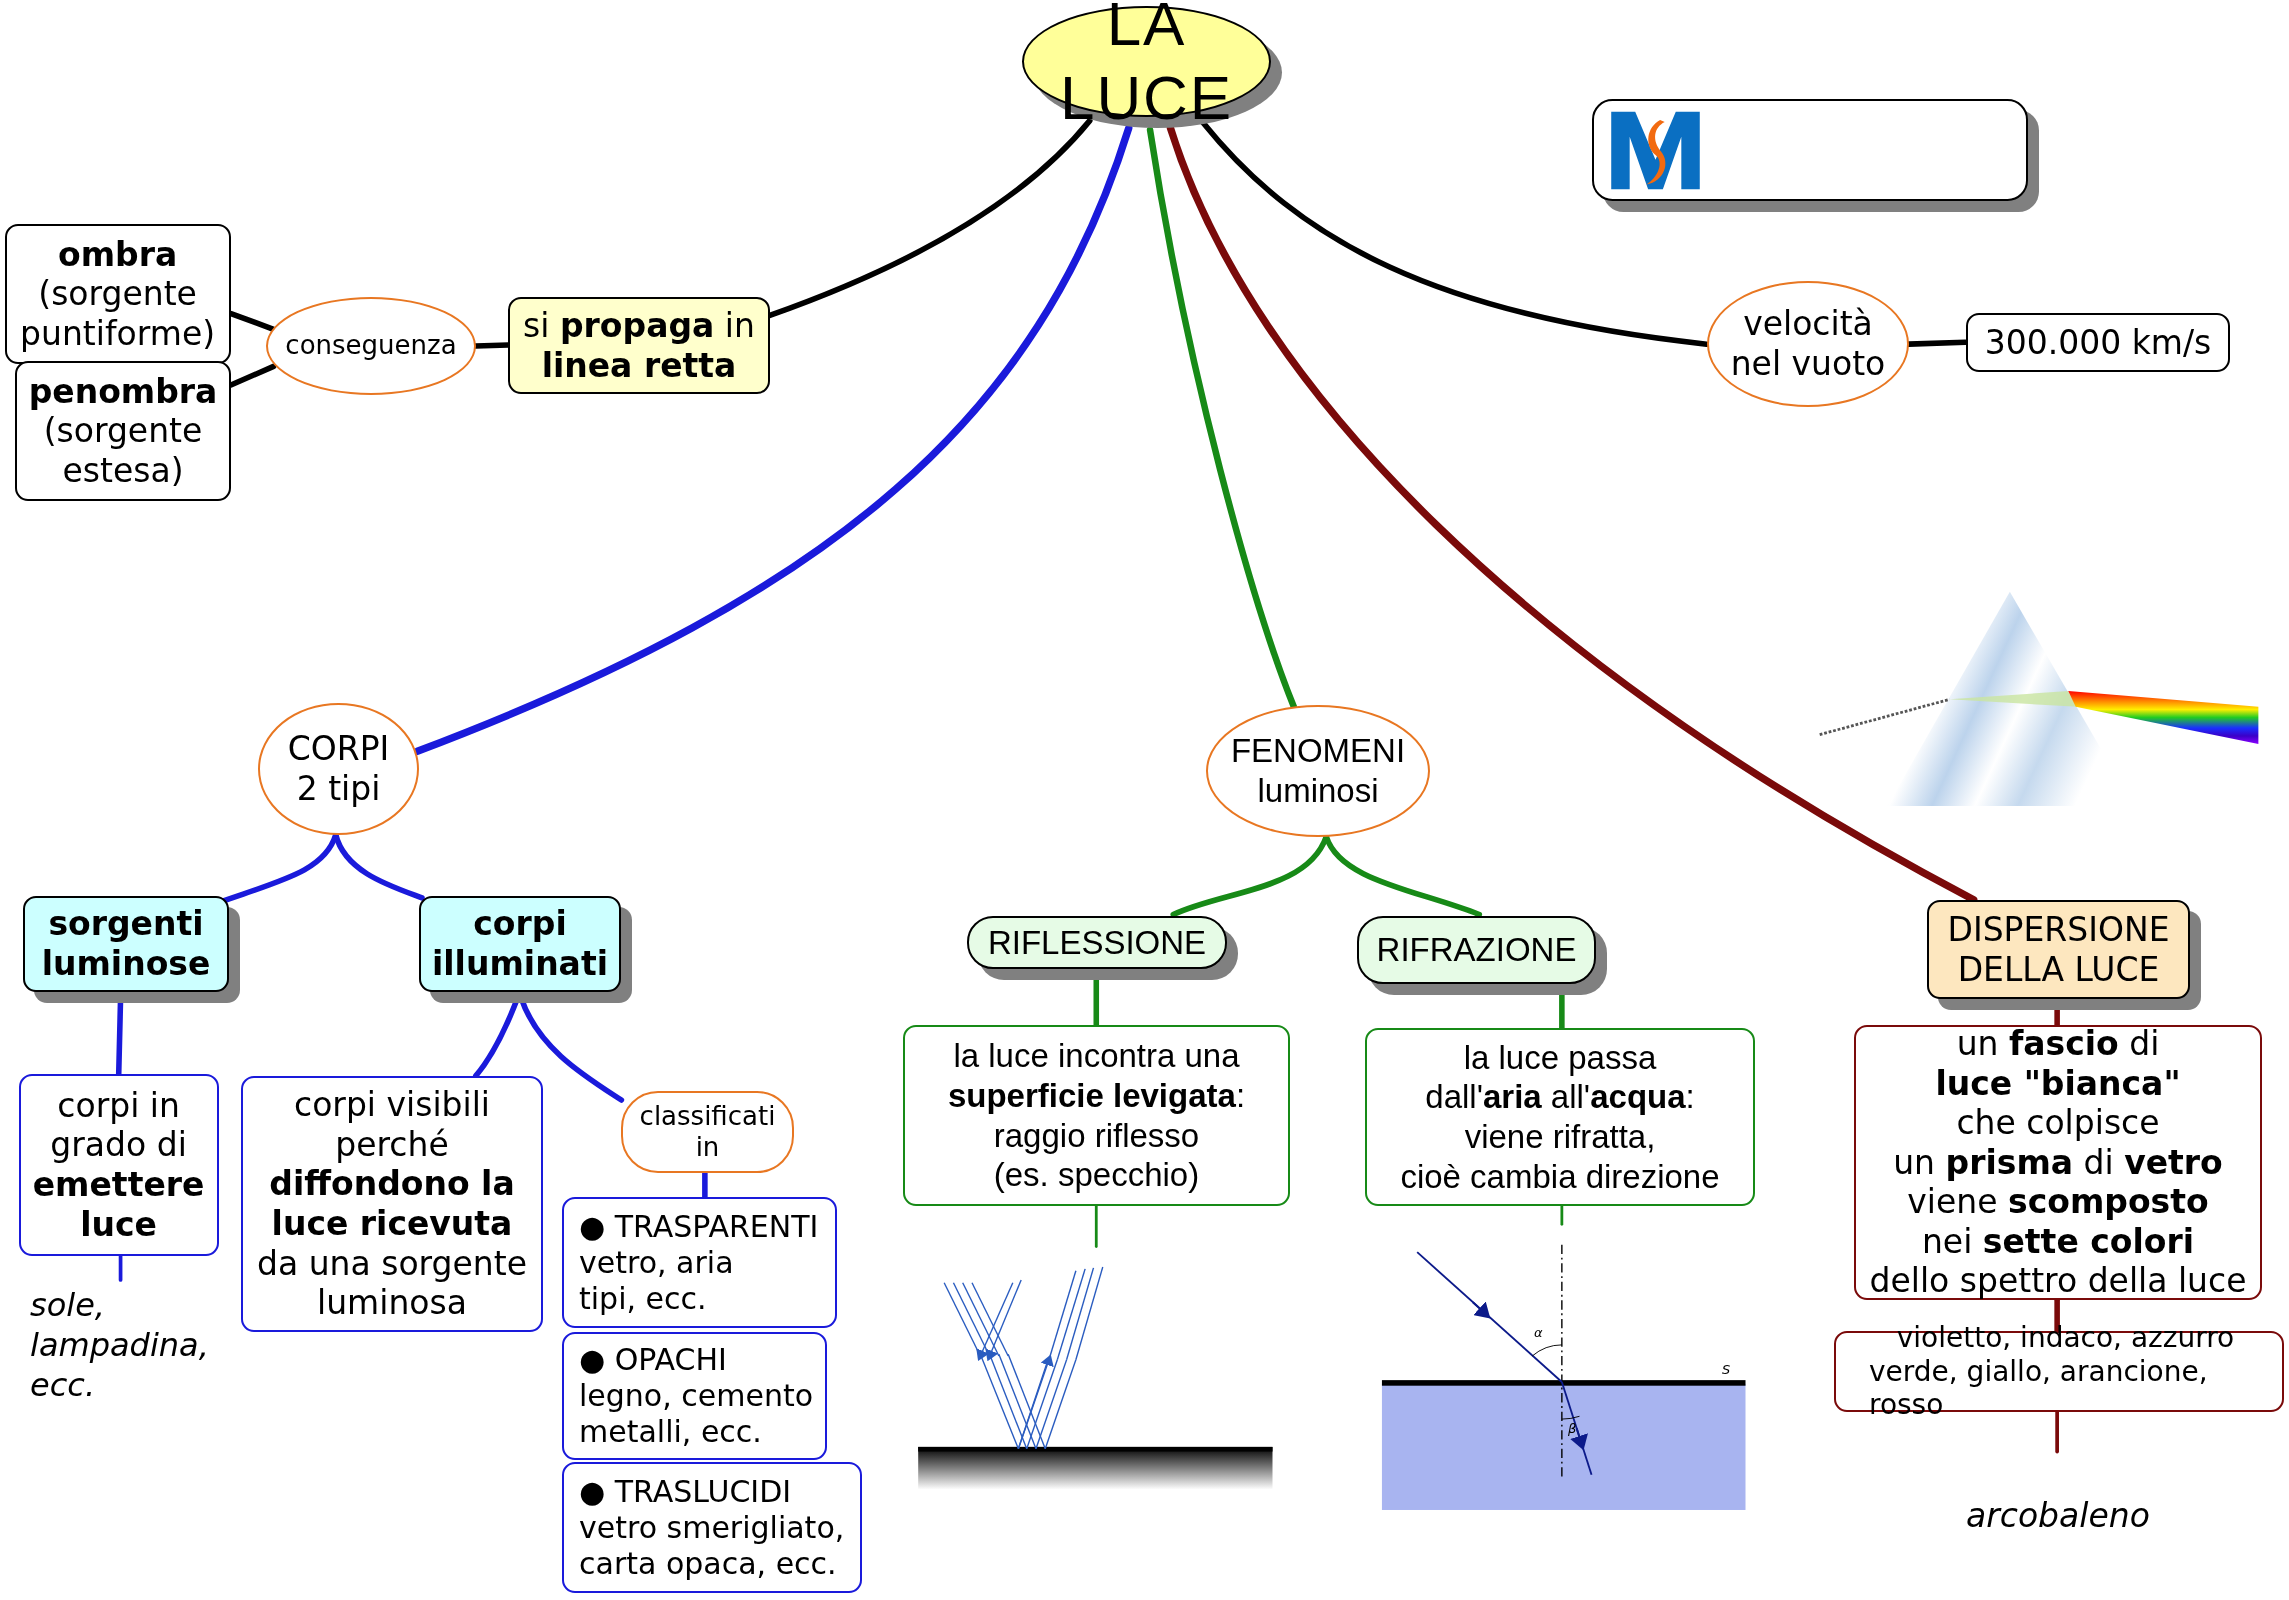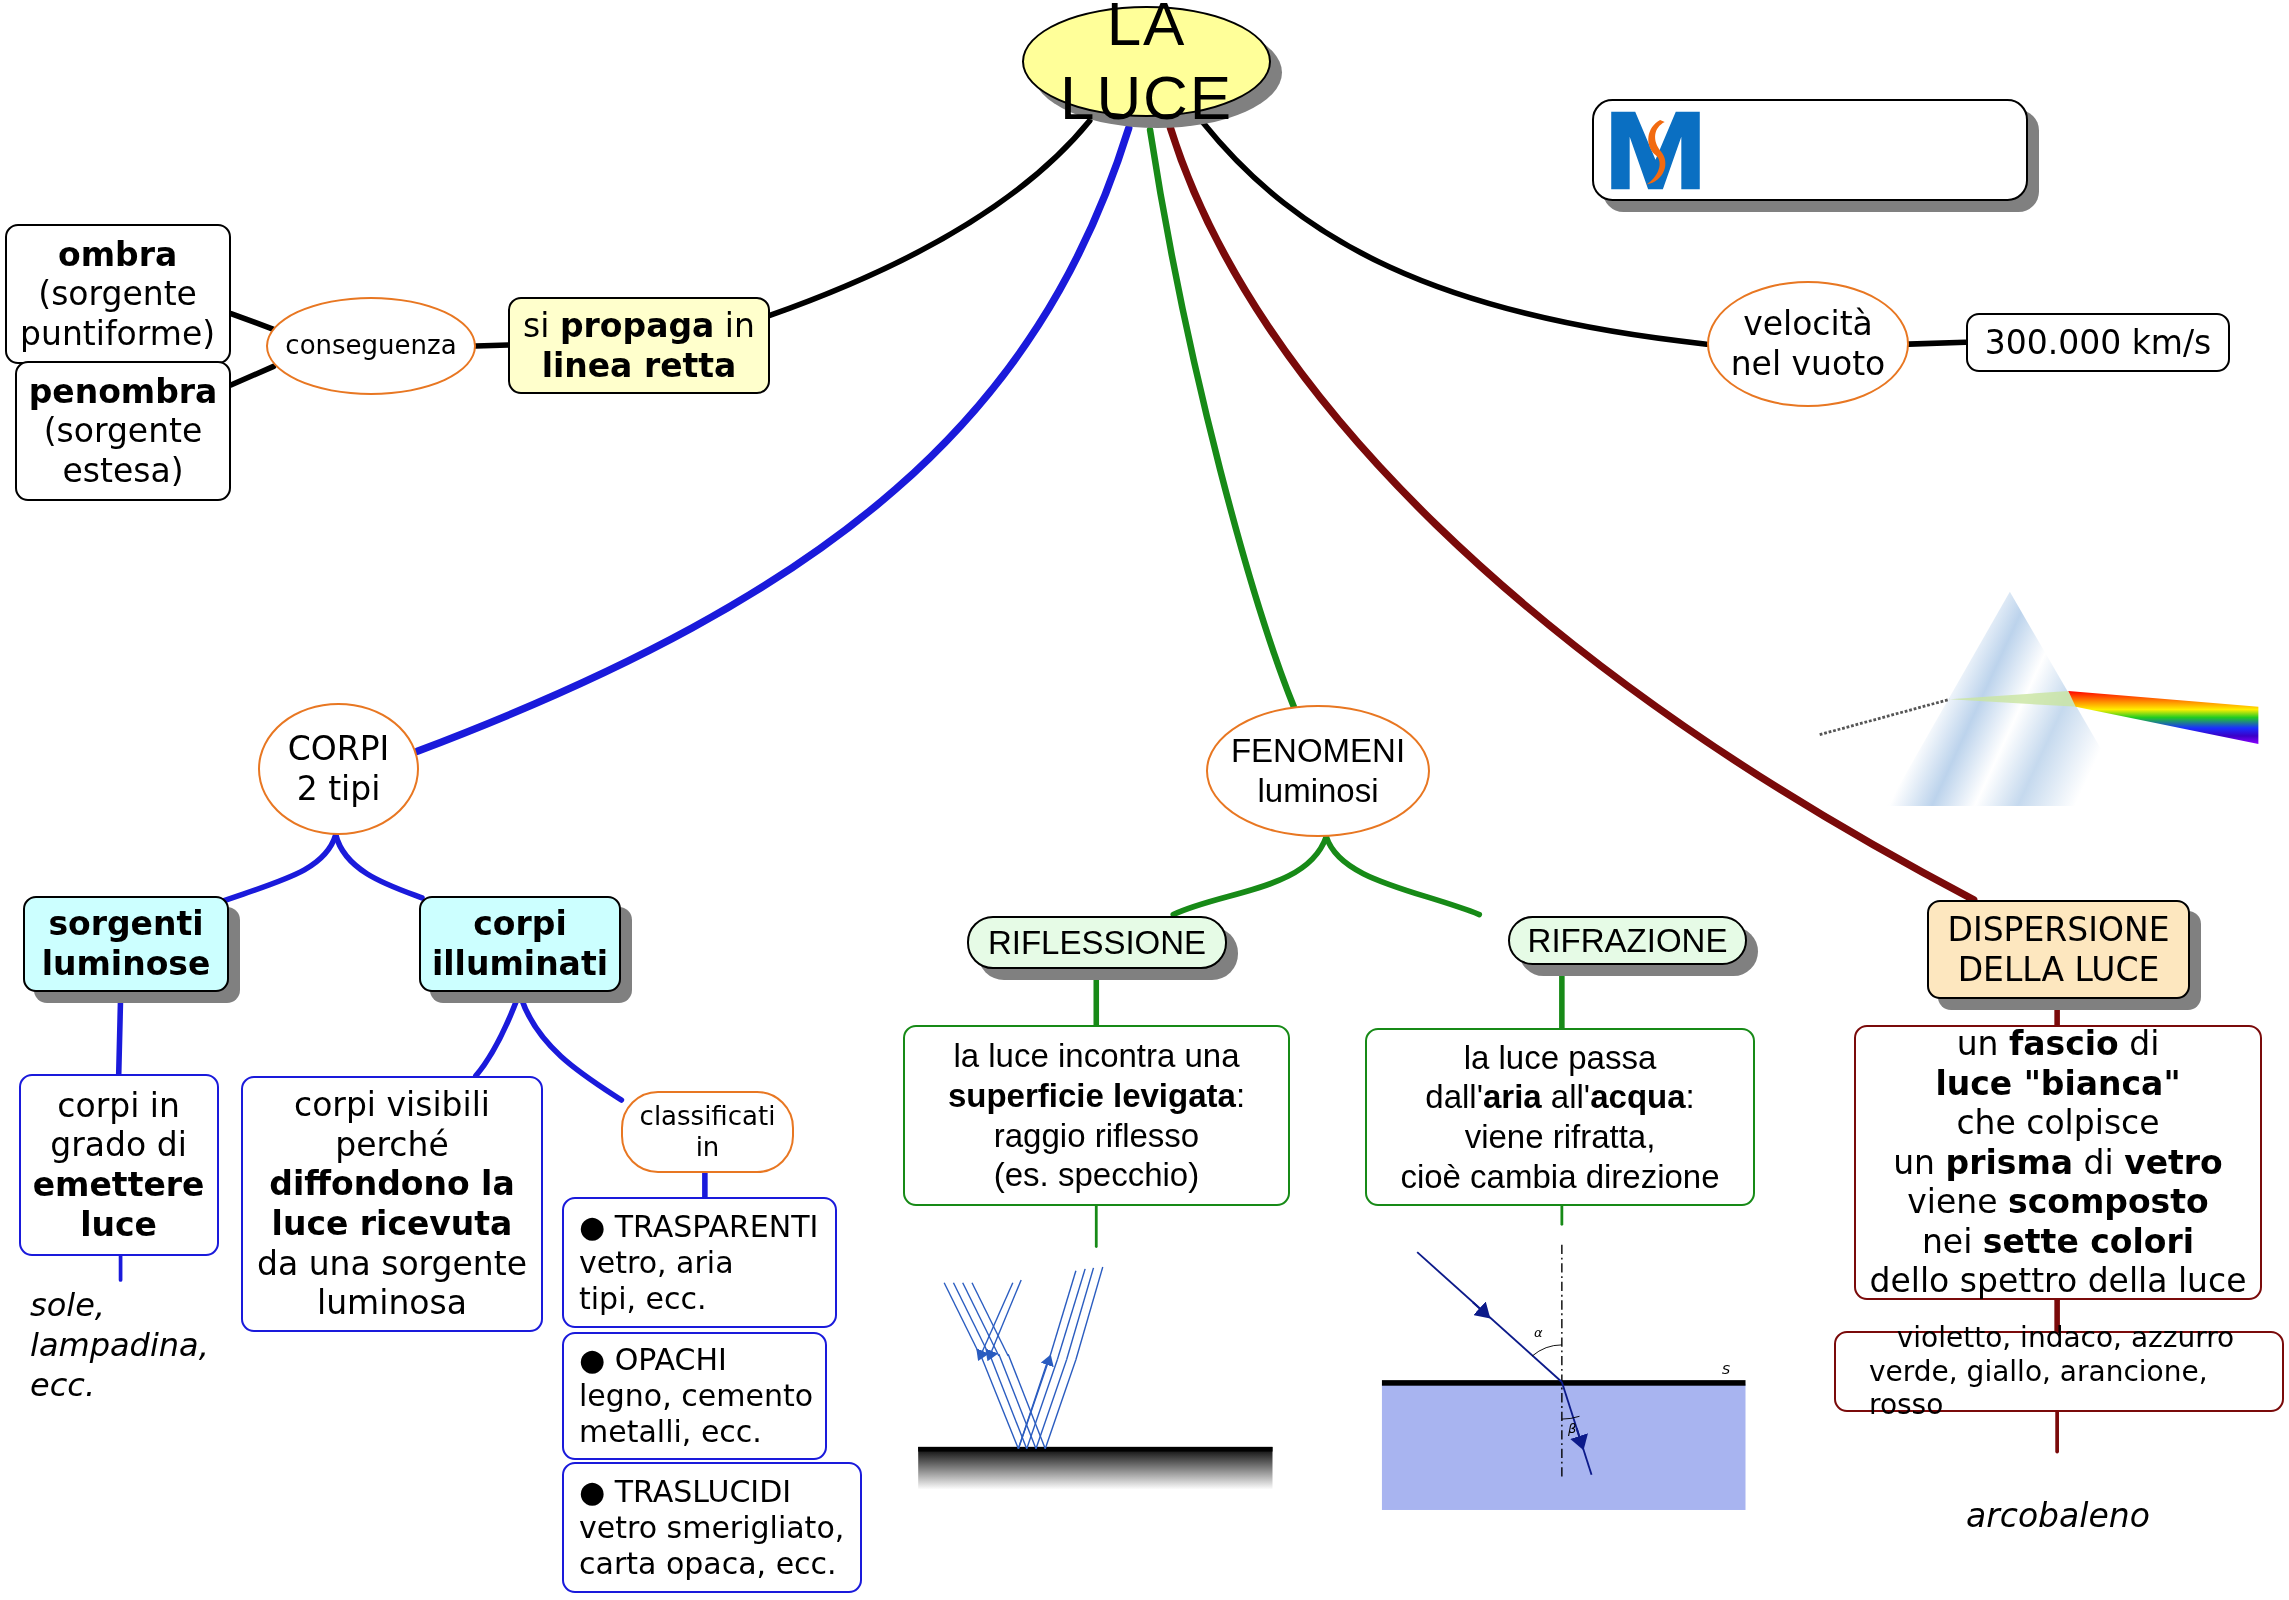--- a/index.html
+++ b/index.html
@@ -233,21 +233,21 @@
   <span style="font-size:30px;">carta opaca, ecc.</span>
 </div>
 
 <div class="node ell" style="left:1206px;top:705px;width:224px;height:132px;">
   <span class="txt narrow">FENOMENI</span>
   <span class="txt narrow">luminosi</span>
 </div>
 <div class="node box shadow" style="left:967px;top:916px;width:260px;height:53px;background:#e6fbe6;border-radius:26px;">
   <span class="txt narrow">RIFLESSIONE</span>
 </div>
-<div class="node box shadow" style="left:1508px;top:916px;width:239px;height:49px;background:#e6fbe6;border-radius:26px;">
+<div class="node box shadow" style="left:1357px;top:916px;width:239px;height:68px;background:#e6fbe6;border-radius:26px;">
   <span class="txt narrow">RIFRAZIONE</span>
 </div>
 <div class="node box green" style="left:903px;top:1025px;width:387px;height:181px;">
   <span class="txt narrow">la luce incontra una</span>
   <span class="txt narrow"><span class="b" style="white-space: pre;">superficie levigata</span><span style="white-space: pre;">:</span></span>
   <span class="txt narrow">raggio riflesso</span>
   <span class="txt narrow">(es. specchio)</span>
 </div>
 <div class="node box green" style="left:1365px;top:1028px;width:390px;height:178px;">
   <span class="txt narrow">la luce passa</span>

